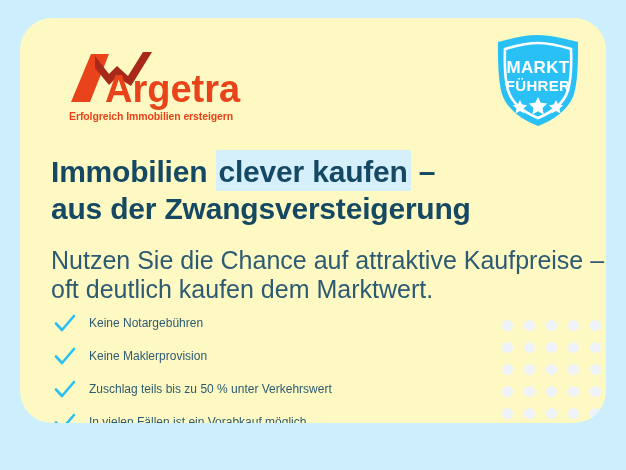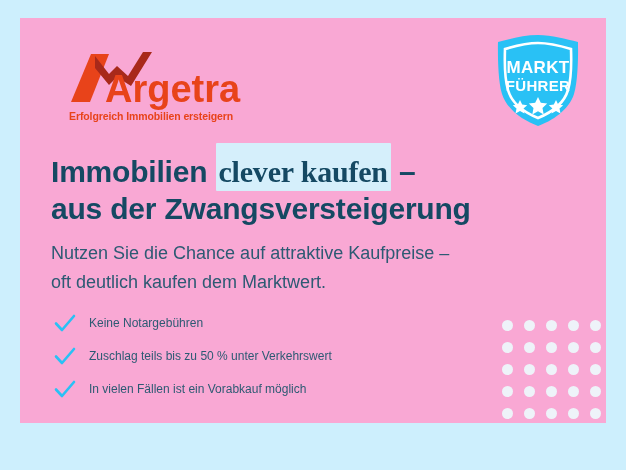--- a/index.html
+++ b/index.html
@@ -20,22 +20,23 @@
     background: #cdeffd;
     box-sizing: border-box;
     overflow: hidden;
   }
   .card {
     position: absolute;
     left: 20px;
     top: 18px;
     width: 586px;
     height: 405px;
-    background: #f9a8d4;
+    background: #fef9c3;
     overflow: hidden;
+    border-radius: 32px;
   }
 
   
   .dot-grid {
     position: absolute;
     right: 0px;
     top: 296px;
     width: 110px;
     height: 160px;
     display: grid;
@@ -80,32 +81,31 @@
     width: 520px;
     font-size: 30px;
     line-height: 37px;
     font-weight: bold;
     color: #154963;
     letter-spacing: -0.2px;
   }
   .hl-line { white-space: nowrap; }
   .hl-mark {
     background: #d5effb;
-    padding: 12px 3px 3px 3px;
+    padding: 5px 3px 3px 3px;
     border-radius: 1px;
-    font-family: Liberation Serif, serif;
   }
 
   
   .subhead {
     position: absolute;
     left: 31px;
     top: 203px;
     width: 520px;
-    font-size: 18px;
+    font-size: 25px;
     line-height: 29px;
     color: #2d5a73;
     font-weight: normal;
   }
   .sub-line { white-space: nowrap; }
 
   
   .checklist {
     position: absolute;
     left: 33px;
@@ -221,20 +221,26 @@
       <li class="check-item">
         <svg class="check-icon" viewBox="0 0 24 20">
           <polyline points="3,10.5 9,17 21,3" fill="none" stroke="#29c1f5" stroke-width="2.6" stroke-linecap="round" stroke-linejoin="round"></polyline>
         </svg>
         <span class="check-label">Keine Notargebühren</span>
       </li>
       <li class="check-item">
         <svg class="check-icon" viewBox="0 0 24 20">
           <polyline points="3,10.5 9,17 21,3" fill="none" stroke="#29c1f5" stroke-width="2.6" stroke-linecap="round" stroke-linejoin="round"></polyline>
         </svg>
+        <span class="check-label">Keine Maklerprovision</span>
+      </li>
+      <li class="check-item">
+        <svg class="check-icon" viewBox="0 0 24 20">
+          <polyline points="3,10.5 9,17 21,3" fill="none" stroke="#29c1f5" stroke-width="2.6" stroke-linecap="round" stroke-linejoin="round"></polyline>
+        </svg>
         <span class="check-label">Zuschlag teils bis zu 50 % unter Verkehrswert</span>
       </li>
       <li class="check-item">
         <svg class="check-icon" viewBox="0 0 24 20">
           <polyline points="3,10.5 9,17 21,3" fill="none" stroke="#29c1f5" stroke-width="2.6" stroke-linecap="round" stroke-linejoin="round"></polyline>
         </svg>
         <span class="check-label">In vielen Fällen ist ein Vorabkauf möglich</span>
       </li>
     </ul>
 

